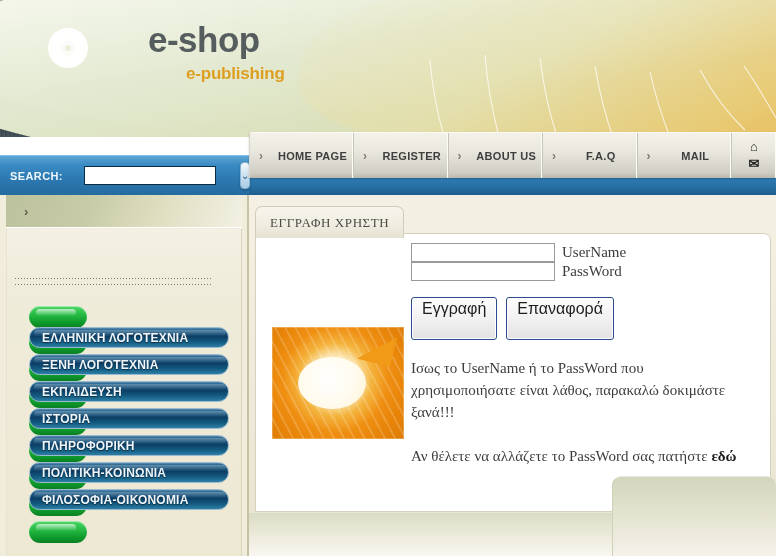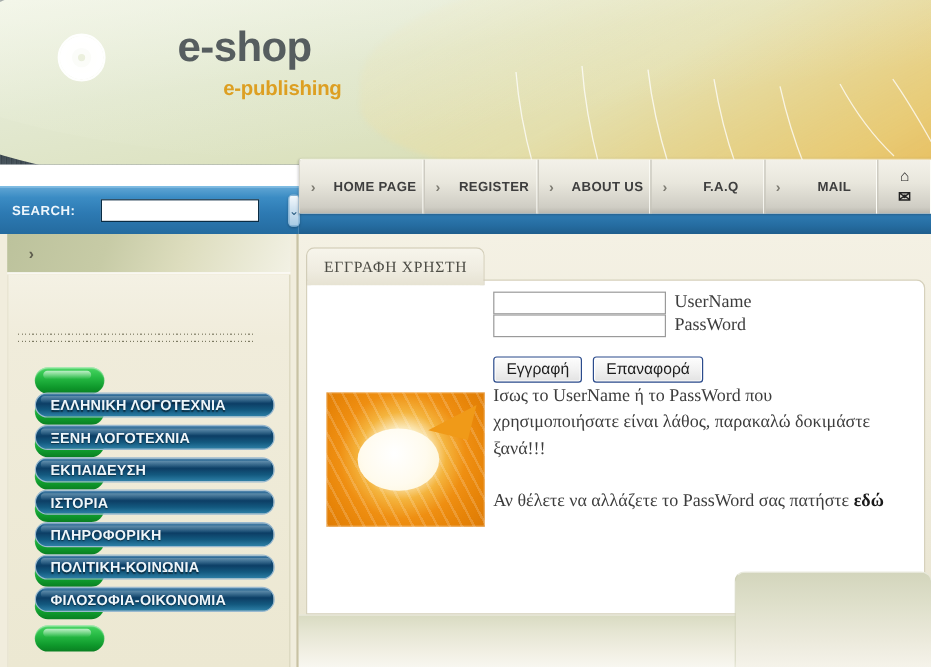--- a/index.html
+++ b/index.html
@@ -437,31 +437,32 @@
     margin-left: 7px;
     font-family: "Liberation Serif", serif;
     font-size: 15px;
     color: #3c3c3c;
   }
   #btn-row {
     margin-top: 16px;
     display: flex; gap: 9px;
   }
   .gbtn {
-    padding: 2px 10px 3px;
+    padding: 2px 10px 21px;
     font-family: "Liberation Sans", sans-serif;
-    font-size: 13px;
+    font-size: 16px;
     color: #1d1d1d;
     background: linear-gradient(180deg, #fdfdfd 0%, #f1f1f1 52%, #e2e2e2 100%);
     border: 1px solid #2b4b8c;
     border-radius: 3px;
     box-shadow: inset 0 0 0 1px #ffffff;
     cursor: pointer;
   }
   #msg1 {
+    margin-top: 17px;
     width: 340px;
     font-family: "Liberation Serif", serif;
     font-size: 15px;
     line-height: 22px;
     color: #3d3d3d;
   }
   #msg2 {
     margin-top: 22px;
     width: 350px;
     font-family: "Liberation Serif", serif;

